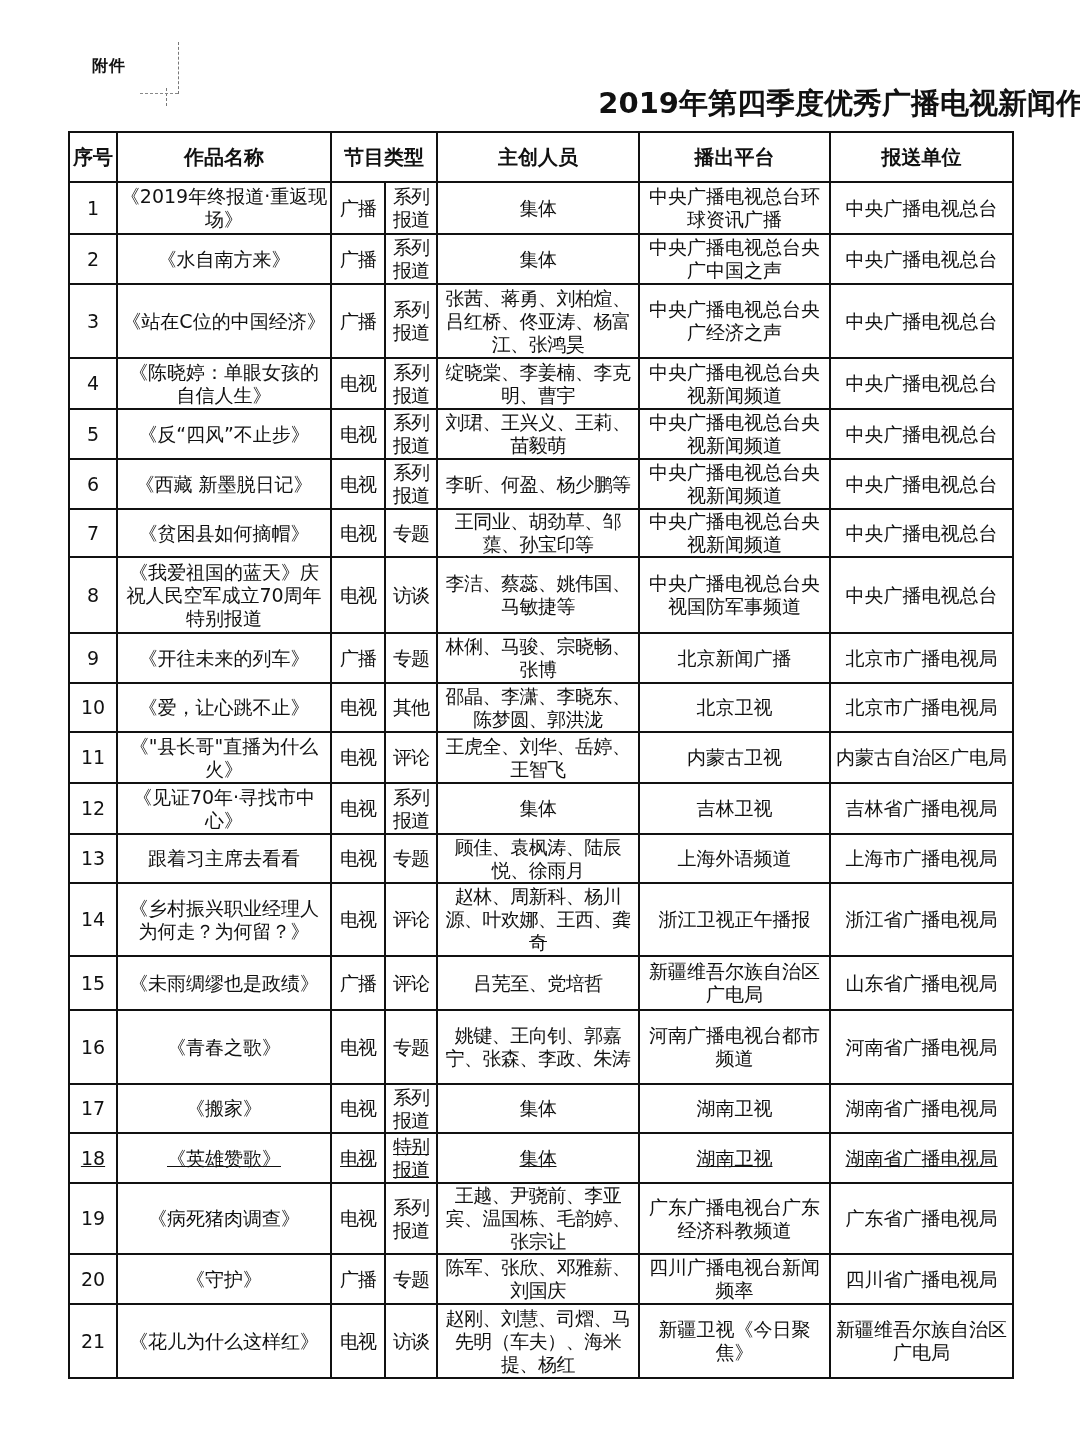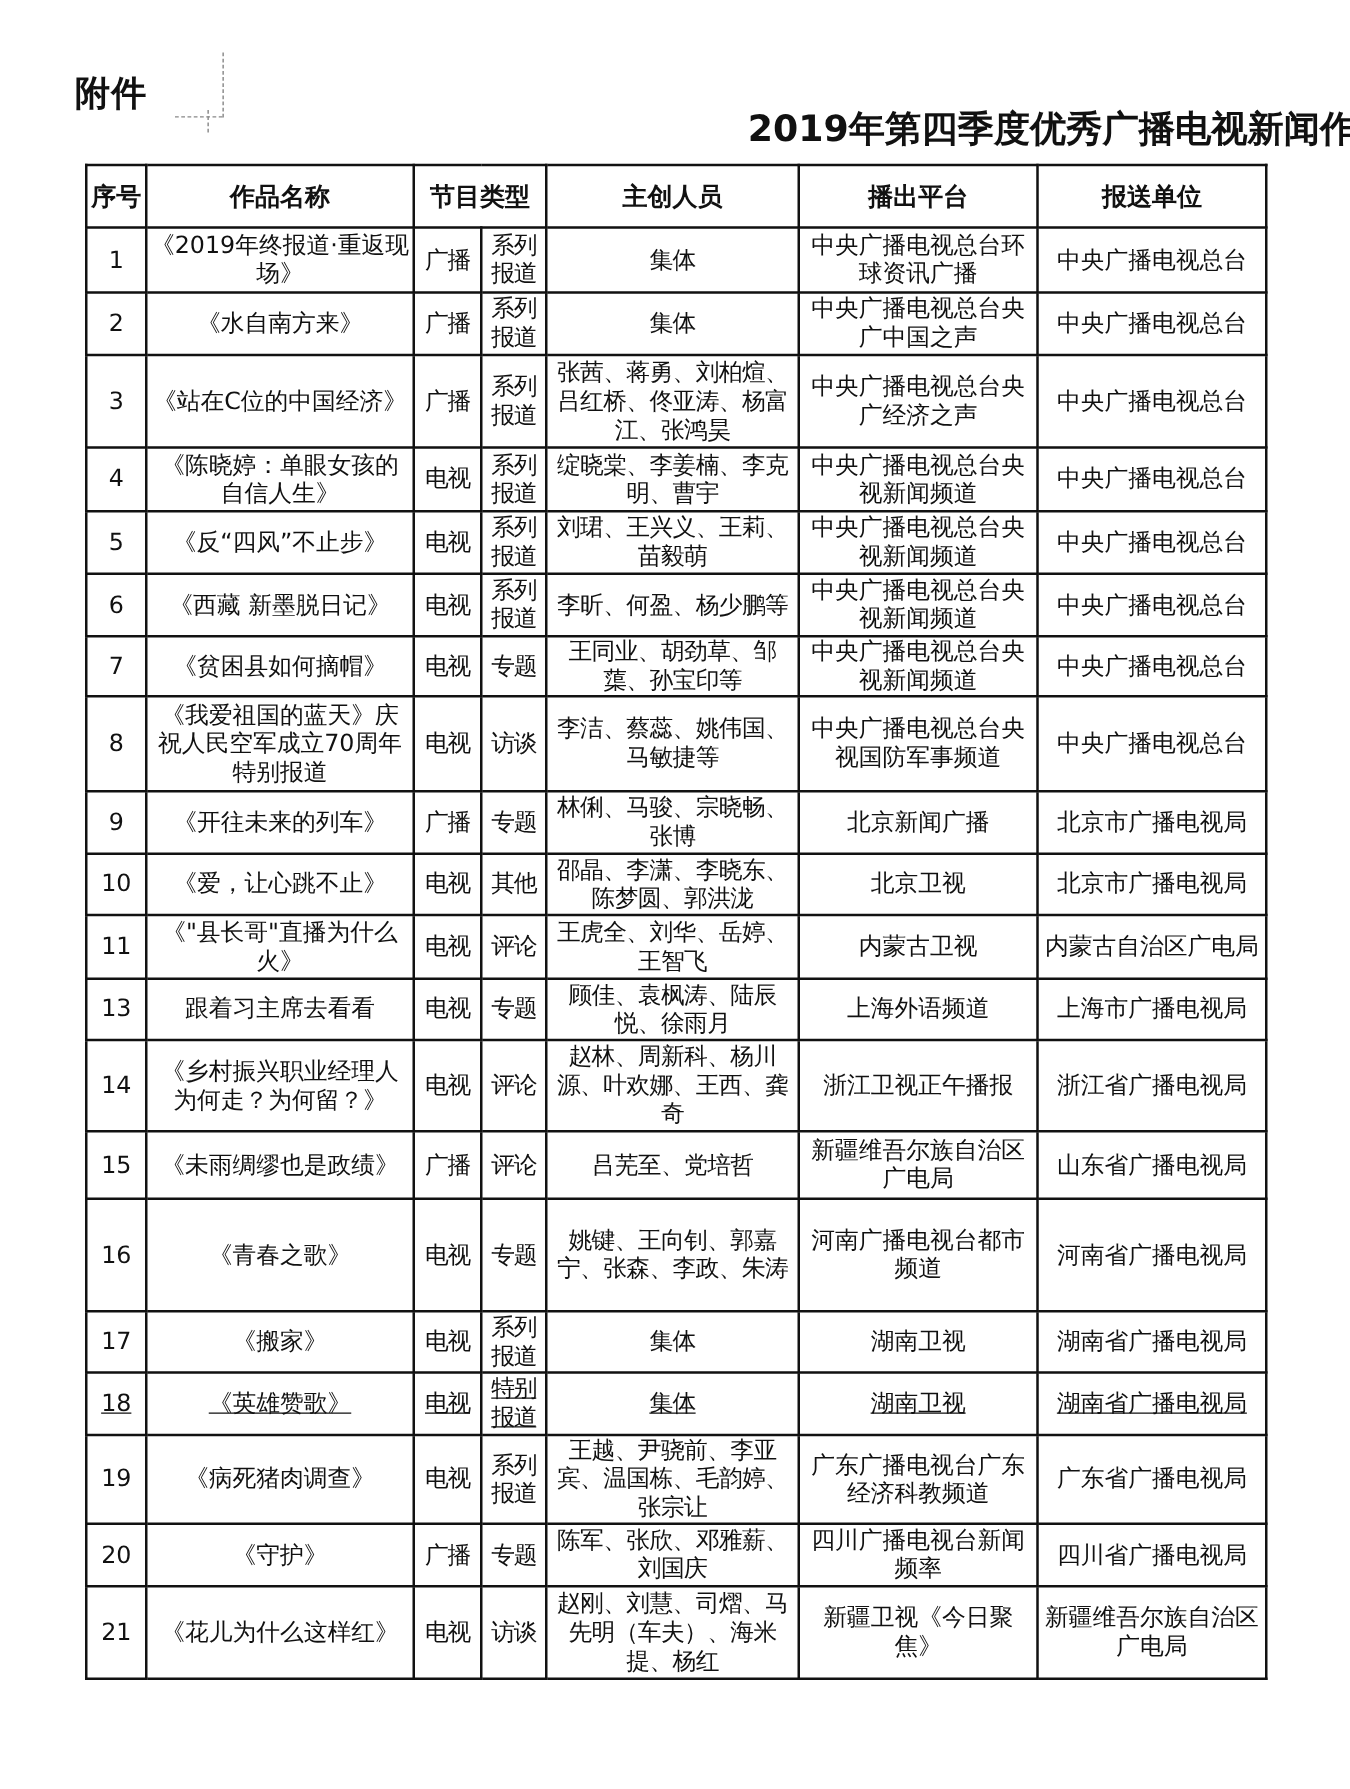--- a/index.html
+++ b/index.html
@@ -2,22 +2,22 @@
 <html><head>
 <meta charset="utf-8">
 <style>
   html, body { margin: 0; padding: 0; background: #ffffff; }
   body {
     width: 1080px; height: 1431px; position: relative; overflow: hidden;
     font-family: "DejaVu Sans", "Liberation Sans", sans-serif;
     color: #111111;
   }
   .attachment-label {
-    position: absolute; left: 60px; top: 56px;
-    font-size: 28px; font-weight: bold; letter-spacing: 1px;
+    position: absolute; left: 92px; top: 56px;
+    font-size: 16px; font-weight: bold; letter-spacing: 1px;
   }
   .scan-mark {
     position: absolute; border-left: 1px dashed #777; width: 0;
   }
   .scan-dash {
     position: absolute; border-top: 1px dashed #888; height: 0;
   }
   .doc-title {
     position: absolute; left: 0; width: 1080px; top: 84px;
     text-align: right; font-size: 29px; font-weight: bold;
@@ -170,20 +170,29 @@
       </tr>
       <tr style="height: 51px;">
         <td class="no">11</td>
         <td class="title-cell">《"县长哥"直播为什么火》</td>
         <td class="tight">电视</td>
         <td class="tight">评论</td>
         <td class="people">王虎全、刘华、岳婷、王智飞</td>
         <td>内蒙古卫视</td>
         <td>内蒙古自治区广电局</td>
       </tr>
+      <tr style="height: 51px;">
+        <td class="no">12</td>
+        <td class="title-cell">《见证70年·寻找市中心》</td>
+        <td class="tight">电视</td>
+        <td class="tight">系列报道</td>
+        <td class="people">集体</td>
+        <td>吉林卫视</td>
+        <td>吉林省广播电视局</td>
+      </tr>
       <tr style="height: 49px;">
         <td class="no">13</td>
         <td class="title-cell">跟着习主席去看看</td>
         <td class="tight">电视</td>
         <td class="tight">专题</td>
         <td class="people">顾佳、袁枫涛、陆辰悦、徐雨月</td>
         <td>上海外语频道</td>
         <td>上海市广播电视局</td>
       </tr>
       <tr style="height: 73px;">
@@ -197,21 +206,21 @@
       </tr>
       <tr style="height: 54px; margin-top: 23px;">
         <td class="no">15</td>
         <td class="title-cell">《未雨绸缪也是政绩》</td>
         <td class="tight">广播</td>
         <td class="tight">评论</td>
         <td class="people">吕芜至、党培哲</td>
         <td>新疆维吾尔族自治区广电局</td>
         <td>山东省广播电视局</td>
       </tr>
-      <tr style="height: 90px;">
+      <tr style="height: 74px;">
         <td class="no">16</td>
         <td class="title-cell">《青春之歌》</td>
         <td class="tight">电视</td>
         <td class="tight">专题</td>
         <td class="people">姚键、王向钊、郭嘉宁、张森、李政、朱涛</td>
         <td>河南广播电视台都市频道</td>
         <td>河南省广播电视局</td>
       </tr>
       <tr style="height: 49px;">
         <td class="no">17</td>

